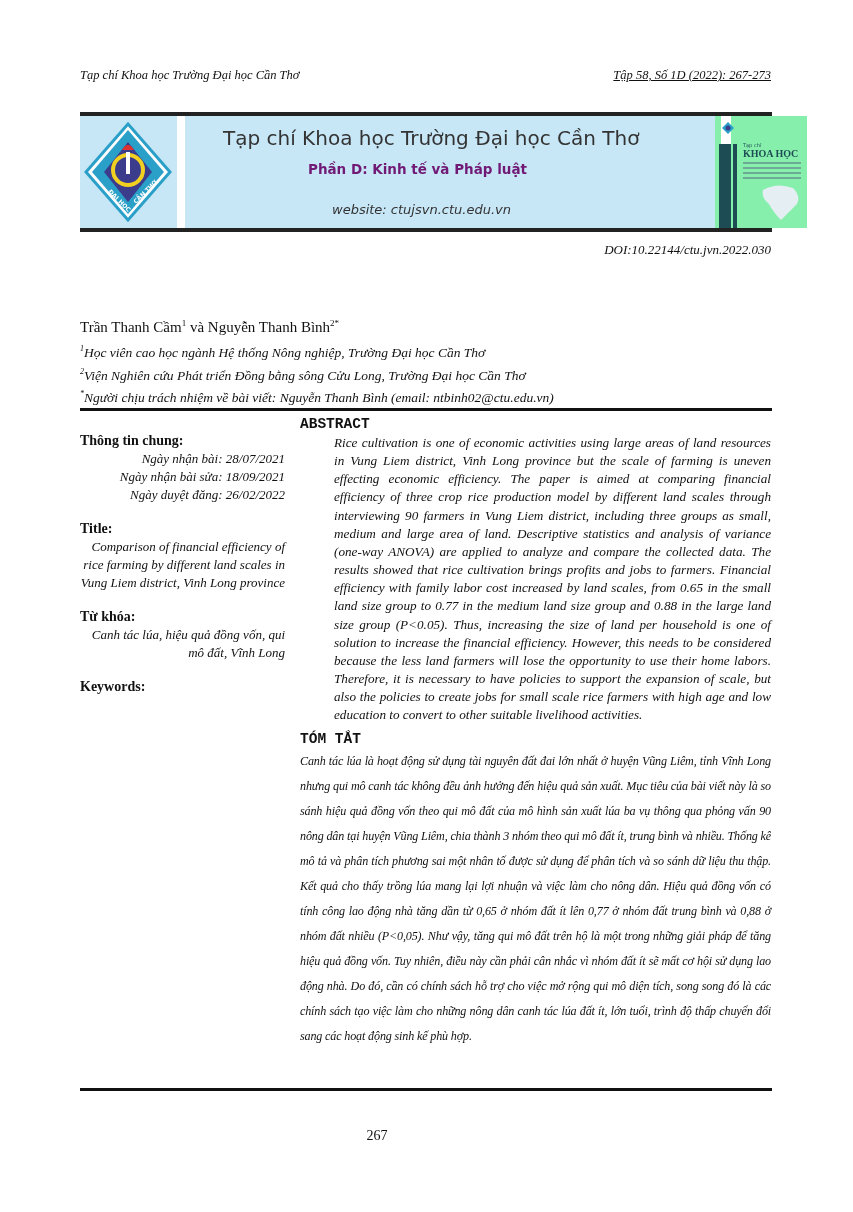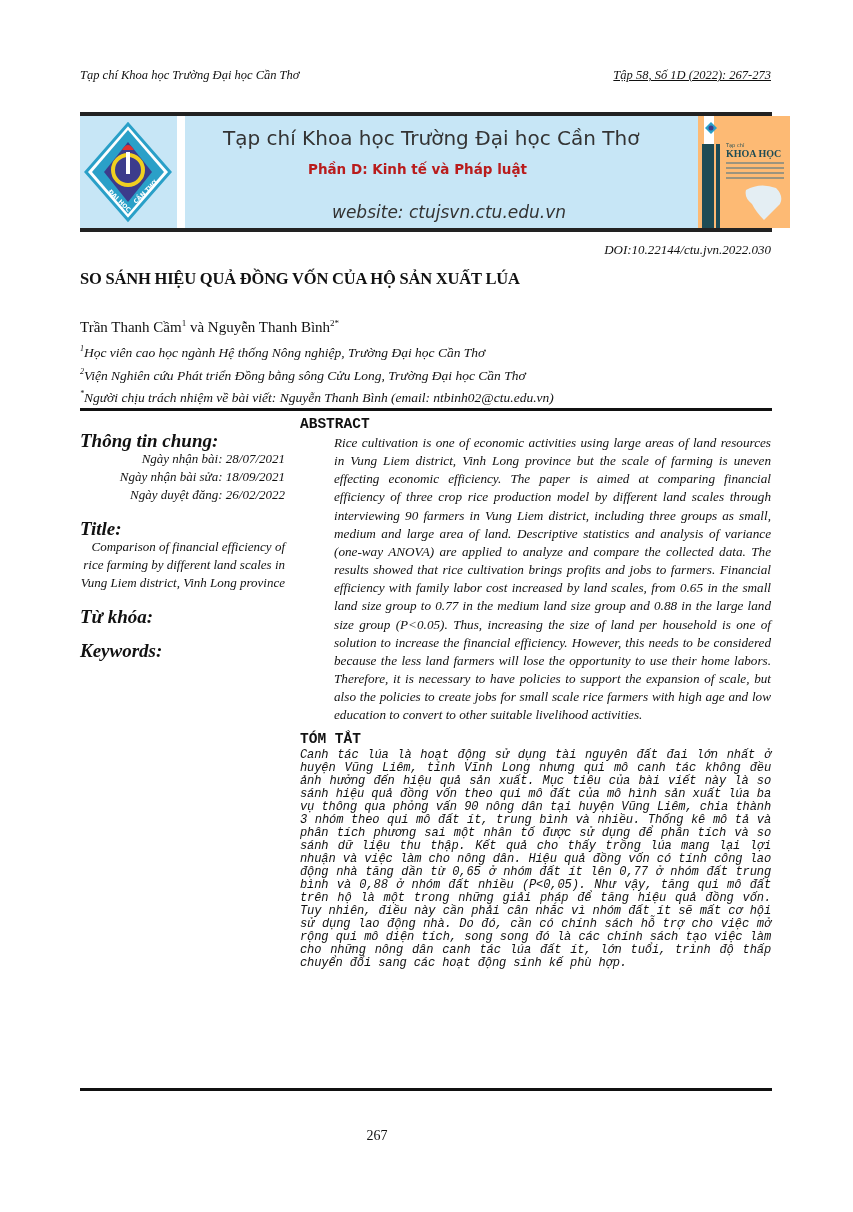--- a/index.html
+++ b/index.html
@@ -5,50 +5,50 @@
   html, body { margin: 0; padding: 0; background: #ffffff; }
   body { width: 853px; height: 1212px; position: relative; overflow: hidden; font-family: "Liberation Serif", serif; color: #111; }
   .abs { position: absolute; }
   .running-left { left: 80px; top: 68px; font-size: 12.5px; font-style: italic; }
   .running-right { right: 82px; top: 68px; font-size: 12.5px; font-style: italic; text-decoration: underline; }
 
   .banner { left: 80px; top: 112px; width: 692px; height: 120px; background: #c7e6f6; border-top: 4px solid #222; border-bottom: 4px solid #222; box-sizing: border-box; }
   .banner .logo-box { position: absolute; left: 0; top: 0; width: 97px; height: 112px; background: #c7e6f6; }
   .banner .divider { position: absolute; left: 97px; top: 0; width: 8px; height: 112px; background: #ffffff; }
   .banner .b-title { position: absolute; left: 143px; top: 10px; font-family: "DejaVu Sans", sans-serif; font-size: 20px; color: #333; white-space: nowrap; }
-  .banner .b-sub { position: absolute; left: 228px; top: 45px; font-family: "DejaVu Sans", sans-serif; font-size: 13.5px; font-weight: bold; color: #b91c1c; white-space: nowrap; }
-  .banner .b-web { position: absolute; left: 252px; top: 86px; font-family: "DejaVu Sans", sans-serif; font-size: 17px; font-style: italic; color: #333; white-space: nowrap; }
-  .banner .cover { position: absolute; left: 618px; top: 0; width: 92px; height: 112px; background: #fdba74; }
+  .banner .b-sub { position: absolute; left: 228px; top: 45px; font-family: "DejaVu Sans", sans-serif; font-size: 13.5px; font-weight: bold; color: #701a75; white-space: nowrap; }
+  .banner .b-web { position: absolute; left: 252px; top: 86px; font-family: "DejaVu Sans", sans-serif; font-size: 13px; font-style: italic; color: #333; white-space: nowrap; }
+  .banner .cover { position: absolute; left: 635px; top: 0; width: 92px; height: 112px; background: #86efac; }
   .cover .stripe1 { position: absolute; left: 6px; top: 0; width: 10px; height: 112px; background: #ffffff; }
   .cover .stripe2 { position: absolute; left: 4px; top: 28px; width: 12px; height: 84px; background: #1e4c55; }
   .cover .stripe3 { position: absolute; left: 18px; top: 28px; width: 4px; height: 84px; background: #1e4c55; }
   .cover .c-emblem { position: absolute; left: 7px; top: 6px; width: 12px; height: 12px; }
   .cover .c-small { position: absolute; left: 28px; top: 26px; font-size: 5px; color: #1e4c55; font-family: "DejaVu Sans", sans-serif; }
   .cover .c-title { position: absolute; left: 28px; top: 32px; font-size: 10px; font-weight: bold; color: #1e4c55; font-family: "Liberation Serif", serif; }
   .cover .c-lines { position: absolute; left: 28px; top: 46px; width: 58px; }
   .cover .c-lines div { height: 2px; background: #5b7c86; margin-bottom: 3px; opacity: .6; }
   .cover .c-map { position: absolute; left: 44px; top: 66px; width: 44px; height: 40px; }
 
   .doi { right: 82px; top: 242px; font-size: 13px; font-style: italic; }
   .title { left: 80px; top: 268px; font-size: 16.5px; font-weight: bold; line-height: 21px; letter-spacing: -0.2px; }
   .authors { left: 80px; top: 318px; font-size: 15px; }
   .authors sup { font-size: 9px; }
   .aff { left: 80px; font-size: 13.5px; font-style: italic; white-space: nowrap; }
   .aff sup { font-size: 8px; }
   .rule { left: 80px; width: 692px; height: 3px; background: #111; }
 
   .sidebar { left: 80px; top: 432px; width: 205px; font-size: 13px; line-height: 18px; }
-  .sidebar .hd { font-weight: bold; font-style: italic; font-size: 19px; }
+  .sidebar .hd { font-weight: bold; font-size: 14px; }
   .sidebar .it { font-style: italic; text-align: right; }
   .sidebar .grp { margin-bottom: 16px; }
 
   .main { left: 300px; top: 414px; width: 471px; }
   .main .sec-head { font-weight: bold; font-size: 14.5px; line-height: 20px; font-family: Liberation Mono, monospace; }
   .main .para { font-style: italic; font-size: 13.2px; line-height: 18.15px; text-align: justify; margin-left: 34px; }
-  .main .para-vi { font-style: italic; font-size: 13.2px; line-height: 13px; text-align: justify; font-family: Liberation Mono, monospace; font-size: 12.1px; letter-spacing: -0.15px; }
+  .main .para-vi { font-style: italic; font-size: 13.2px; line-height: 25px; text-align: justify; font-family: Liberation Serif, serif; font-size: 12.1px; letter-spacing: -0.15px; }
   .main .gap { height: 4px; }
 
   .page-num { left: 0; width: 754px; top: 1128px; text-align: center; font-size: 14px; }
 </style>
 </head>
 <body>
 
 <div class="abs running-left">Tạp chí Khoa học Trường Đại học Cần Thơ</div>
 <div class="abs running-right">Tập 58, Số 1D (2022): 267-273</div>
 
@@ -87,21 +87,20 @@
       </div>
     <svg class="c-map" viewBox="0 0 44 40">
       <path d="M4 8 Q18 0 34 6 Q42 14 38 22 Q30 30 22 38 Q14 30 10 22 Q2 16 4 8 Z" fill="#e4eef3"></path>
     </svg>
   </div>
 </div>
 
 <div class="abs doi">DOI:10.22144/ctu.jvn.2022.030</div>
 
 <div class="abs title">
-  <div>SO SÁNH HIỆU QUẢ ĐỒNG VỐN CỦA HỘ SẢN XUẤT LÚA</div>
 </div>
 
 <div class="abs authors">
   <span>Trần Thanh Cầm</span><sup>1</sup><span> và </span><span>Nguyễn Thanh Bình</span><sup>2*</sup>
 </div>
 
 <div class="abs aff" style="top:344px;"><sup>1</sup><span>Học viên cao học ngành Hệ thống Nông nghiệp, Trường Đại học Cần Thơ</span></div>
 <div class="abs aff" style="top:367px;text-align:center;"><sup>2</sup><span>Viện Nghiên cứu Phát triển Đồng bằng sông Cửu Long, Trường Đại học Cần Thơ</span></div>
 <div class="abs aff" style="top:389px;"><sup>*</sup><span>Người chịu trách nhiệm về bài viết: Nguyễn Thanh Bình (email: ntbinh02@ctu.edu.vn)</span></div>
 
@@ -113,20 +112,21 @@
     <div class="it">Ngày nhận bài: 28/07/2021</div>
     <div class="it">Ngày nhận bài sửa: 18/09/2021</div>
     <div class="it">Ngày duyệt đăng: 26/02/2022</div>
   </div>
   <div class="grp">
     <div class="hd">Title:</div>
     <div class="it">Comparison of financial efficiency of rice farming by different land scales in Vung Liem district, Vinh Long province</div>
   </div>
   <div class="grp">
     <div class="hd">Từ khóa:</div>
+    <div class="it">Canh tác lúa, hiệu quả đồng vốn, qui mô đất, Vĩnh Long</div>
   </div>
   <div class="grp">
     <div class="hd">Keywords:</div>
   </div>
 </div>
 
 <div class="abs main">
   <div class="sec-head">ABSTRACT</div>
   <div class="para">Rice cultivation is one of economic activities using large areas of land resources in Vung Liem district, Vinh Long province but the scale of farming is uneven effecting economic efficiency. The paper is aimed at comparing financial efficiency of three crop rice production model by different land scales through interviewing 90 farmers in Vung Liem district, including three groups as small, medium and large area of land. Descriptive statistics and analysis of variance (one-way ANOVA) are applied to analyze and compare the collected data. The results showed that rice cultivation brings profits and jobs to farmers. Financial efficiency with family labor cost increased by land scales, from 0.65 in the small land size group to 0.77 in the medium land size group and 0.88 in the large land size group (P&lt;0.05). Thus, increasing the size of land per household is one of solution to increase the financial efficiency. However, this needs to be considered because the less land farmers will lose the opportunity to use their home labors. Therefore, it is necessary to have policies to support the expansion of scale, but also the policies to create jobs for small scale rice farmers with high age and low education to convert to other suitable livelihood activities.</div>
   <div class="gap"></div>

